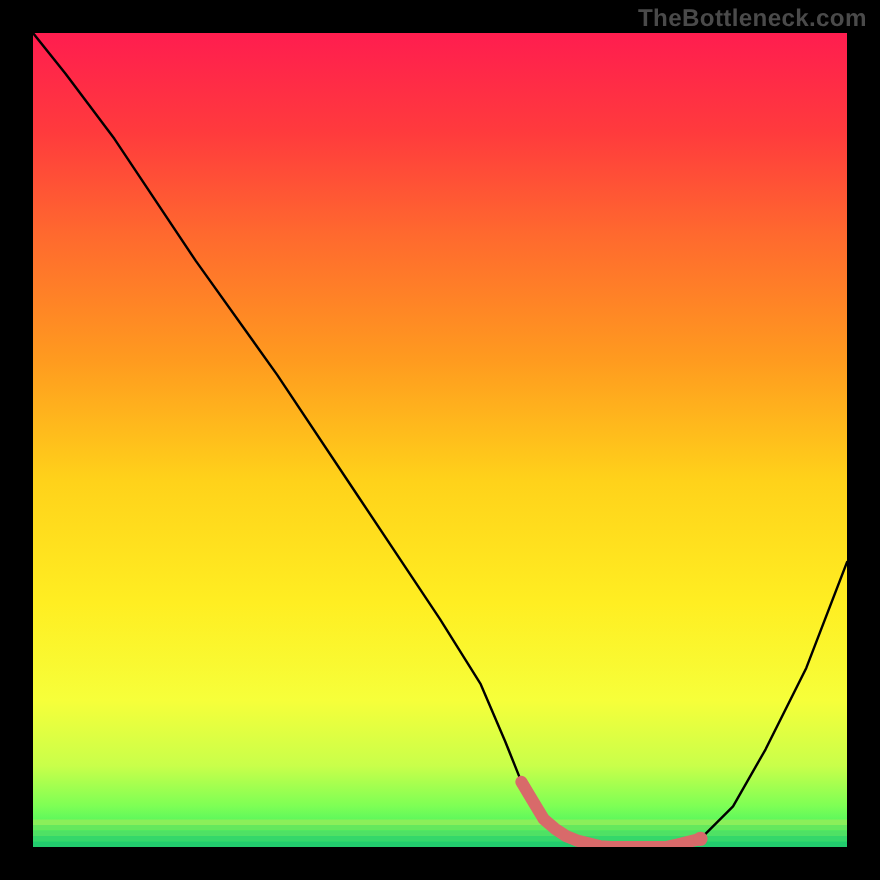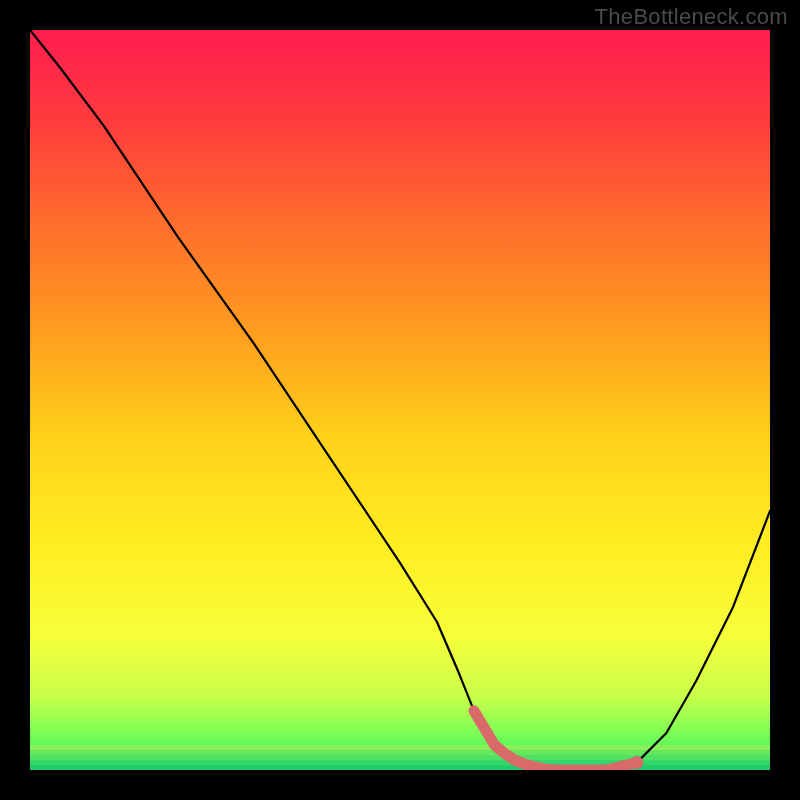--- a/index.html
+++ b/index.html
@@ -16,21 +16,21 @@
     width: 800px;
     height: 800px;
     background: #000;
   }
   .watermark {
     position: absolute;
     top: 4px;
     right: 12px;
     color: #4a4a4a;
     font-size: 22px;
-    font-weight: 400;
+    font-weight: 700;
     letter-spacing: 0.3px;
     z-index: 10;
   }
   .plot-area {
     position: absolute;
     left: 30px;
     top: 30px;
     width: 740px;
     height: 740px;
     overflow: hidden;

